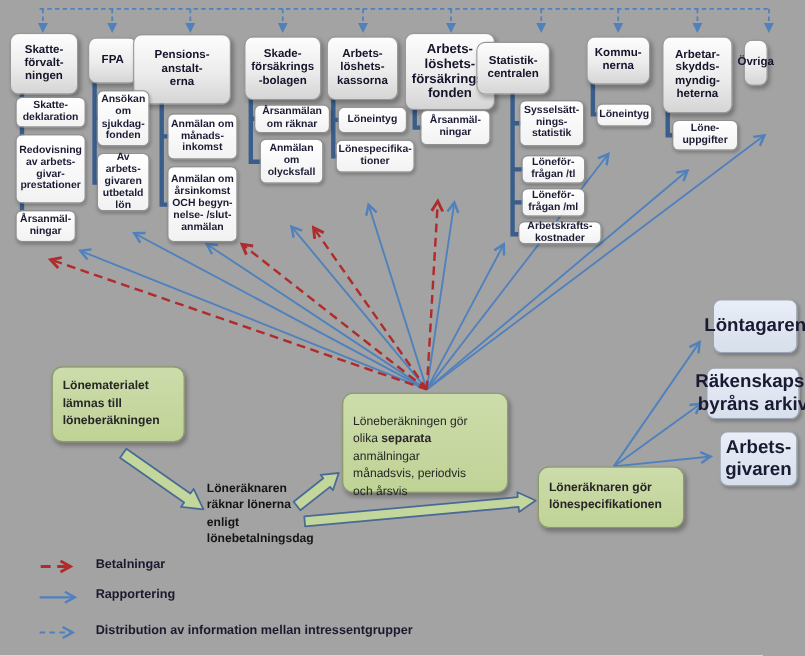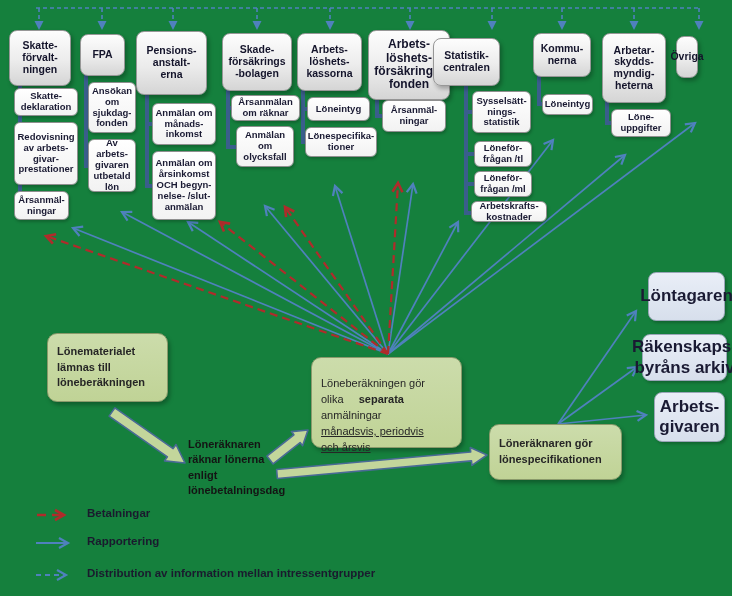--- a/index.html
+++ b/index.html
@@ -1,37 +1,37 @@
 <!DOCTYPE html>
 <html><head>
 <meta charset="utf-8">
 <style>
   html,body{margin:0;padding:0;background:#fff;}
-  .stage{position:relative;width:732px;height:596px;background:#15803d;
+  .stage{position:relative;width:732px;height:596px;background:#a3a3a3;
          font-family:"Liberation Sans",sans-serif;overflow:hidden;}
   svg.layer{position:absolute;left:0;top:0;z-index:1;}
   .mb,.sb,.rb,.gb{position:absolute;display:flex;align-items:center;justify-content:center;
       text-align:center;white-space:pre-line;z-index:2;box-sizing:border-box;}
   .mb{font-weight:bold;font-size:10.5px;line-height:1.12;color:#14142b;
       background:linear-gradient(180deg,#fdfdfd 0%,#ececec 55%,#d5d5d5 100%);
       border:1px solid #979797;border-radius:8px;box-shadow:2px 3px 4px rgba(0,0,0,.28);}
   .mb.big{font-size:12px;}
   .sb{font-weight:bold;font-size:9.5px;line-height:1.15;color:#1a1a33;
       background:linear-gradient(180deg,#ffffff,#f2f2f2);
       border:1px solid #8f8f8f;border-radius:6px;box-shadow:1px 2px 3px rgba(0,0,0,.22);}
   .rb{font-weight:bold;font-size:17px;line-height:1.2;color:#1a1a33;
       background:linear-gradient(180deg,#e9eef7,#d7dfec);
       border:1px solid #9aa5b8;border-radius:8px;box-shadow:2px 2px 3px rgba(0,0,0,.22);}
   .gb{font-size:11px;line-height:1.45;color:#262626;text-align:left;
       justify-content:flex-start;padding:18px 9px;
       background:linear-gradient(180deg,#ccdcab,#c0d396);
       border:1px solid #8a9a6b;border-radius:10px;box-shadow:2px 3px 4px rgba(0,0,0,.28);}
   .gb.bold{font-weight:bold;}
-  .gb .b{font-weight:bold;margin-left:12px;}
-  .gb .u{text-decoration:underline;}
+  .gb .b{font-weight:bold;}
+  .gb .u{}
   .note{position:absolute;z-index:2;font-weight:bold;font-size:11px;line-height:1.4;
         color:#141414;white-space:pre-line;}
   .legend-label{position:absolute;z-index:2;font-weight:bold;font-size:11.5px;color:#1a1a2e;}
 </style>
 </head>
 <body>
 
 <div class="stage">
 
   <svg class="layer" width="732" height="596" viewBox="0 0 732 596">
@@ -122,21 +122,21 @@
     </g>
     <g>
       <line x1="36" y1="575" x2="66" y2="575" stroke="#4f81bd" stroke-width="2" stroke-dasharray="5,4" marker-end="url(#mBlue)"></line>
     </g>
   </svg>
 
   <div class="mb" style="left:9px;top:30px;width:62px;height:56px">Skatte-
 förvalt-
 ningen</div>
   <div class="mb" style="left:80px;top:34px;width:45px;height:42px">FPA</div>
-  <div class="mb" style="left:136px;top:31px;width:71px;height:64px">Pensions-
+  <div class="mb" style="left:121px;top:31px;width:89px;height:64px">Pensions-
 anstalt-
 erna</div>
   <div class="mb" style="left:222px;top:33px;width:70px;height:58px">Skade-
 försäkrings
 -bolagen</div>
   <div class="mb" style="left:297px;top:33px;width:65px;height:58px">Arbets-
 löshets-
 kassorna</div>
   <div class="mb big" style="left:368px;top:30px;width:82px;height:70px">Arbets-
 löshets-

